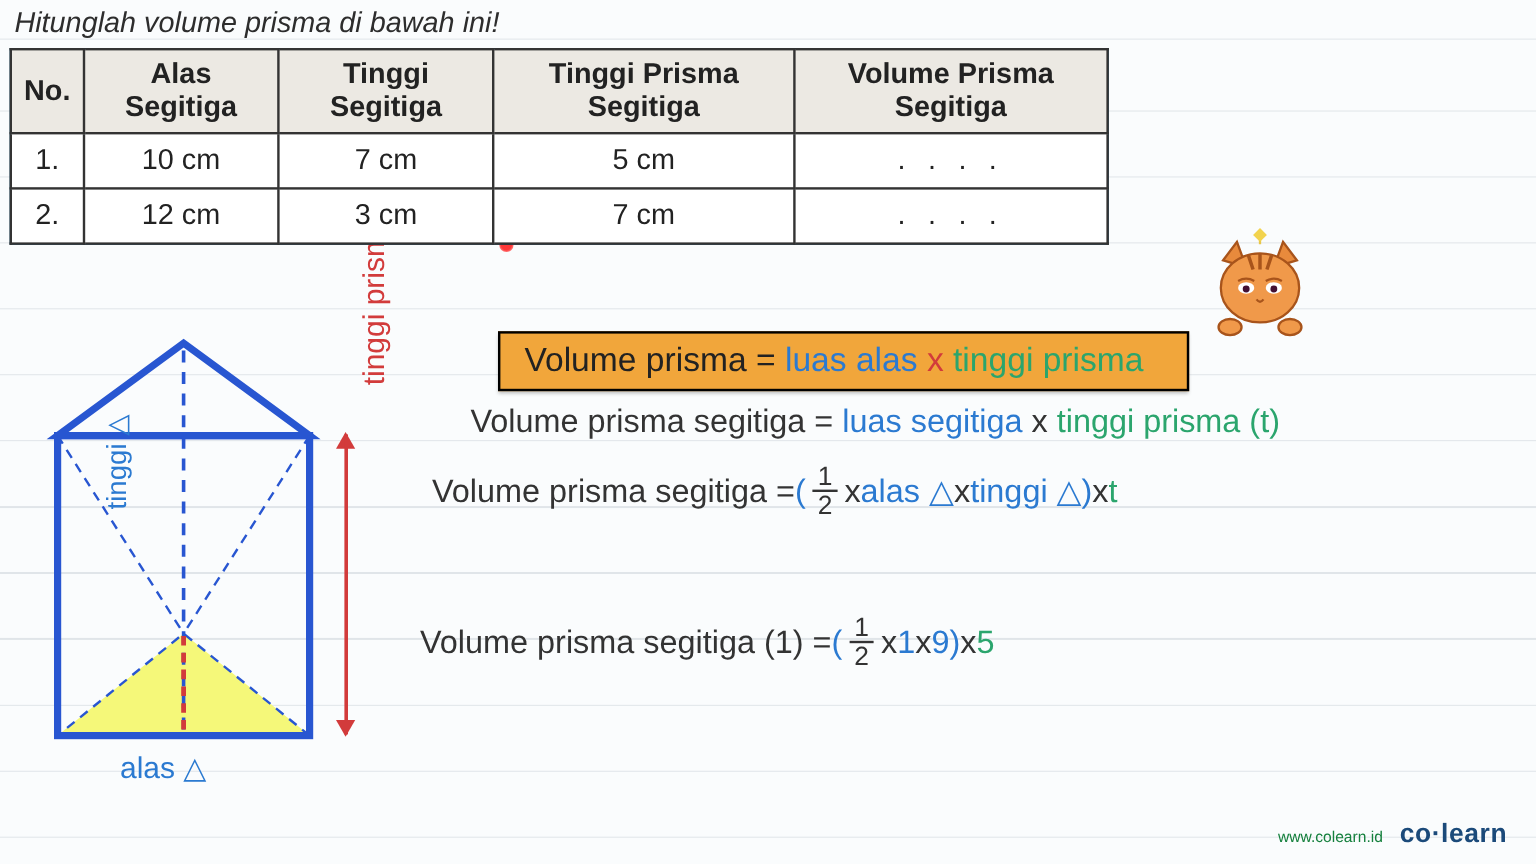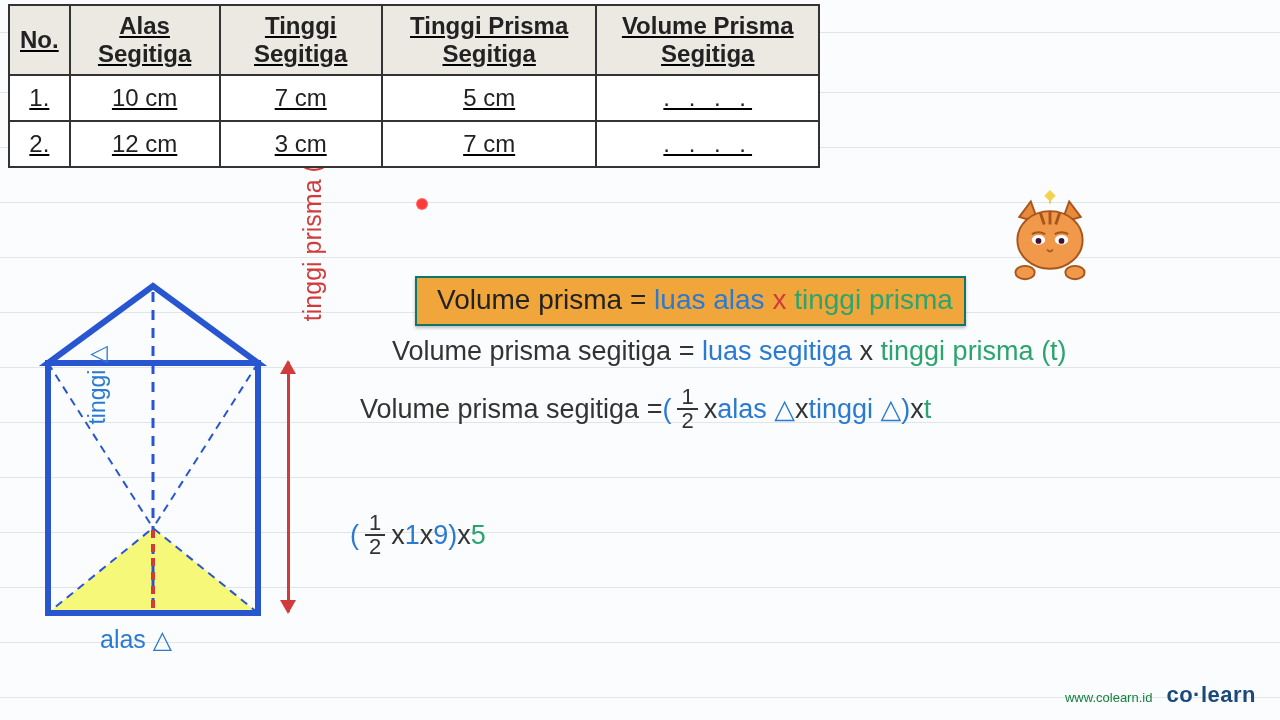--- a/index.html
+++ b/index.html
@@ -28,23 +28,22 @@
   .content { position: relative; z-index: 1; padding: 4px 8px 0 8px; }
   .title {
     font-style: italic;
     font-size: 24px;
     color: #2d2d2d;
     margin: 2px 0 6px 4px;
   }
   
   .tbl {
     border-collapse: collapse;
-    width: 812px;
+    width: 916px;
     background: #0c4a6e;
-    text-decoration: underline;
   }
   .tbl th, .tbl td {
     border: 2px solid #333;
     padding: 6px 10px;
     font-size: 24px;
     text-align: center;
     color: #222;
   }
   .tbl th {
     background: #ece9e3;
@@ -60,22 +59,22 @@
     width: 12px; height: 12px;
     background: radial-gradient(circle, #ff3838 0%, #ff3838 50%, rgba(255,56,56,0.2) 100%);
     border-radius: 50%;
     left: 416px; top: 198px;
   }
   
   .formula-box {
     position: absolute;
     left: 415px; top: 276px;
     background: #f1a63b;
-    border: 2px solid #0f766e;
-    padding: 6px 11px 8px 20px;
+    border: 2px solid #000000;
+    padding: 6px 36px 8px 20px;
     font-size: 28px;
     color: #222;
     box-shadow: 0 2px 3px rgba(0,0,0,0.25);
   }
   .blue  { color: #2b7ad1; }
   .green { color: #2ba56d; }
   .red   { color: #d23b3b; }
 
   
   .expl { position: absolute; left: 360px; font-size: 27px; color: #333; }
@@ -147,20 +146,21 @@
   }
   .brand .site { font-size: 13px; color: #15803d; }
   .brand .logo { font-size: 22px; font-weight: 600; letter-spacing: 0.5px; }
 </style>
 </head>
 <body>
 
 <div class="lines"></div>
 
 <div class="content">
+  <div class="title">Hitunglah volume prisma di bawah ini!</div>
 
   <table class="tbl">
     <thead>
       <tr>
         <th class="no">No.</th>
         <th>Alas Segitiga</th>
         <th>Tinggi Segitiga</th>
         <th>Tinggi Prisma Segitiga</th>
         <th>Volume Prisma Segitiga</th>
       </tr>
@@ -210,20 +210,21 @@
   <span> x </span>
   <span class="blue">alas △</span>
   <span> x </span>
   <span class="blue">tinggi △</span>
   <span class="blue"> )</span>
   <span> x </span>
   <span class="green">t</span>
 </div>
 
 <div class="expl line3">
+  <span>Volume prisma segitiga (1) = </span>
   <span class="blue">( </span>
   <span class="frac">
     <span class="n">1</span>
     <span class="d">2</span>
   </span>
   <span> x </span>
   <span class="blue">1</span>
   <span> x </span>
   <span class="blue">9</span>
   <span class="blue">)</span>

